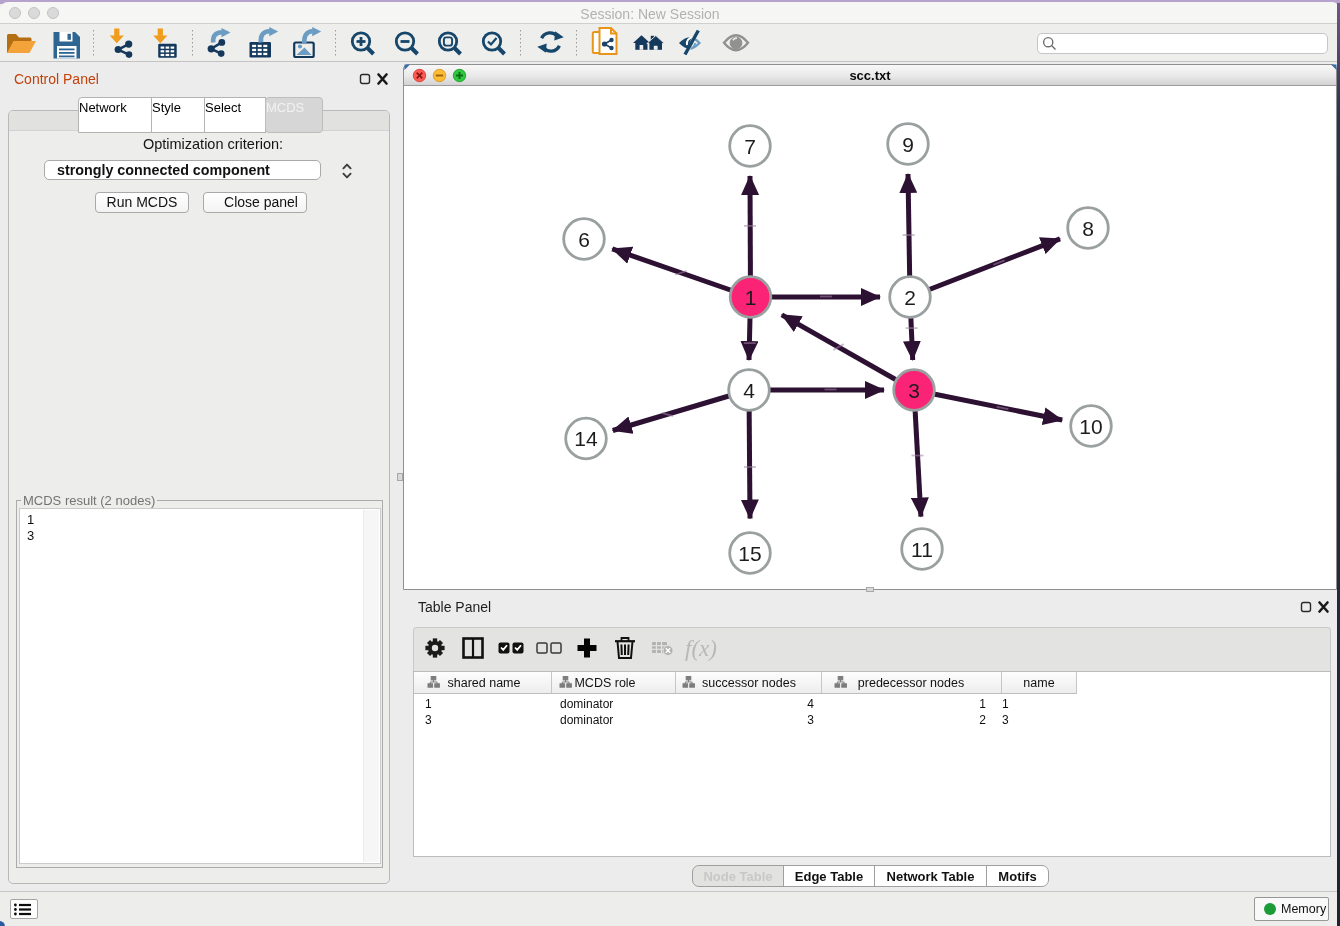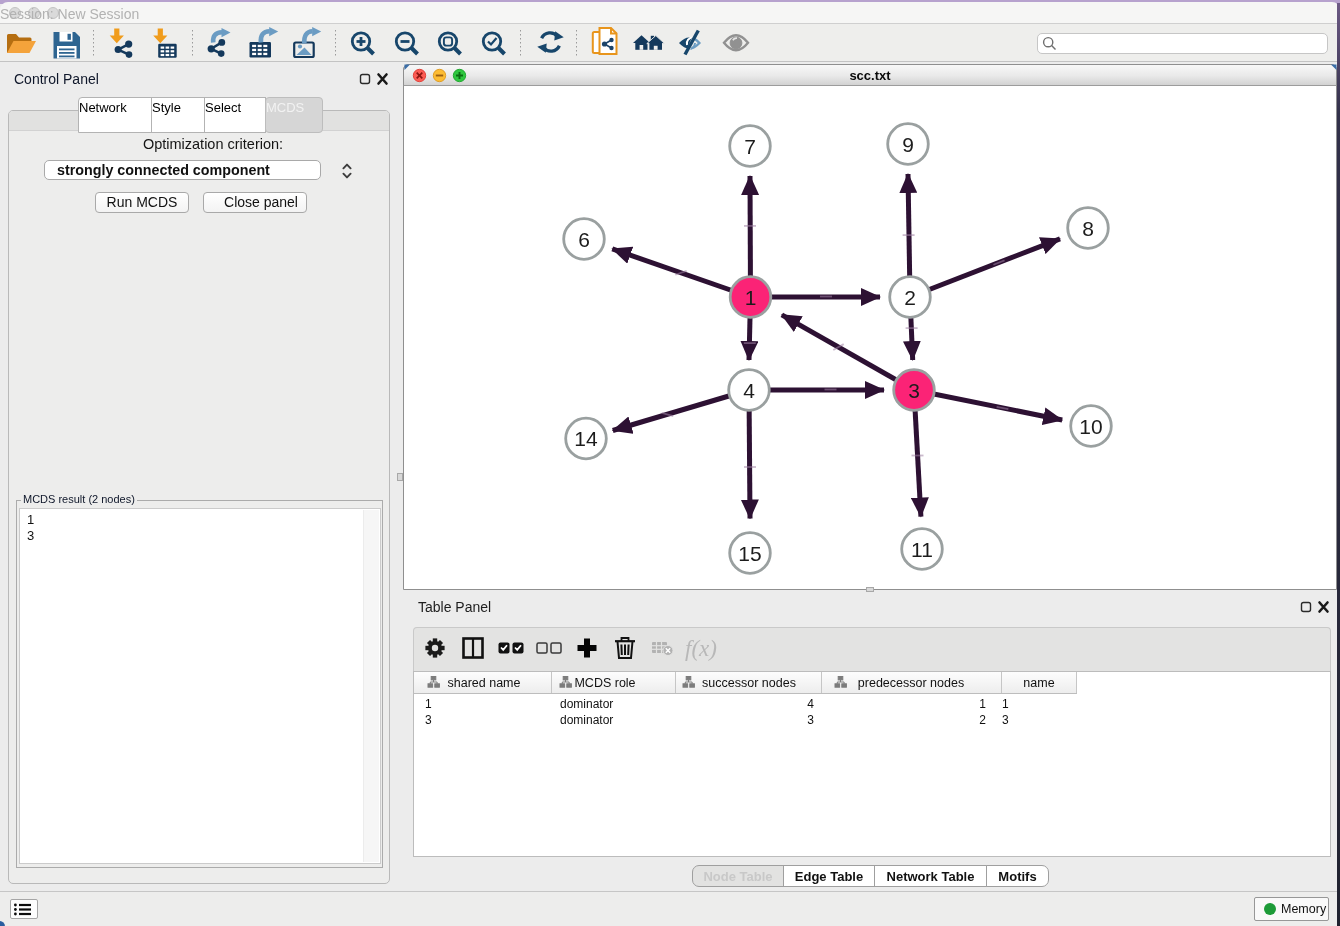--- a/index.html
+++ b/index.html
@@ -3,35 +3,35 @@
 <meta charset="utf-8">
 <style>
   html,body{margin:0;padding:0;}
   body{width:1340px;height:926px;overflow:hidden;font-family:"Liberation Sans",sans-serif;background:#ececec;}
   #app{position:absolute;top:0;left:0;width:1340px;height:926px;}
   .abs{position:absolute;}
   
   #purple{left:0;top:0;width:1340px;height:4px;background:#b7a2ce;}
   #titlebar{left:0;top:2px;width:1340px;height:21px;background:#f6f6f5;border-radius:8px 8px 0 0;border-bottom:1px solid #cfcfcf;}
   .tl{position:absolute;top:6.5px;width:12.5px;height:12.5px;border-radius:50%;background:#dadada;border:1px solid #c3c3c3;box-sizing:border-box;}
-  #wintitle{left:0;top:5.5px;width:1300px;font-size:14px;color:#b2b2b2;}
+  #wintitle{left:0;top:5.5px;width:1300px;text-align:center;font-size:14px;color:#b2b2b2;}
   #toolbar{left:0;top:24px;width:1340px;height:37px;background:#eeeeec;border-bottom:1px solid #c3c3c3;}
   #search{left:1037px;top:33px;width:289px;height:19px;background:#fff;border:1px solid #c6c6c6;border-radius:5px;}
   
   #main{left:0;top:62px;width:1340px;height:830px;background:#ececec;}
   
-  #cp-title{left:14px;top:71px;font-size:14px;color:#0f172a;}
+  #cp-title{left:14px;top:71px;font-size:14px;color:#c2410c;}
   .cptab{position:absolute;top:97px;height:36px;background:#fff;border:1px solid #b3b3b3;box-sizing:border-box;text-align:left;font-size:13px;color:#000;line-height:19px;z-index:5;}
   #cpane{left:8px;top:110px;width:382px;height:774px;background:#ededec;border:1px solid #b9b9b9;border-radius:5px;box-sizing:border-box;}
   #cpane-top{left:9px;top:111px;width:380px;height:19px;background:#e1e1e0;border-bottom:1px solid #d2d2d2;border-radius:4px 4px 0 0;}
   #optlabel{left:23px;top:136px;width:380px;text-align:center;font-size:14.5px;color:#141414;}
   #combo{left:44px;top:160px;width:277px;height:20px;background:#fff;border:1px solid #a9a9a9;border-radius:5px;box-sizing:border-box;font-size:14.3px;color:#111;line-height:18px;padding-left:12px;font-weight:bold;}
   .btn{position:absolute;top:192px;height:21px;background:linear-gradient(#ffffff,#f3f3f3);border:1px solid #a9a9a9;border-radius:4px;box-sizing:border-box;text-align:center;font-size:14px;color:#111;line-height:19px;}
   #fieldset{left:16px;top:500px;width:367px;height:368px;border:1px solid #ababab;box-sizing:border-box;}
-  #legend{left:21px;top:493px;background:#ededec;font-size:11px;color:#0f172a;padding:0 2px;}
+  #legend{left:21px;top:493px;background:#ededec;font-size:13px;color:#737373;padding:0 2px;}
   #mcdsbox{left:19px;top:508px;width:362px;height:356px;background:#fff;border:1px solid #cbcbcb;box-sizing:border-box;font-size:13px;color:#111;}
   #mtrack{left:363px;top:510px;width:16px;height:352px;background:#f6f6f6;border-left:1px solid #ececec;box-sizing:border-box;}
   
   
   #netwin{left:403px;top:64px;width:934px;height:526px;background:#fff;border:1px solid #8f8f8f;border-radius:6px 6px 0 0;box-sizing:border-box;}
   #nettitle{left:403px;top:64px;width:934px;height:22px;background:linear-gradient(#f8f8f8,#e9e9e9 55%,#d2d2d2);border:1px solid #8f8f8f;border-bottom:1px solid #9c9c9c;border-radius:6px 6px 0 0;box-sizing:border-box;}
   #nettext{left:403px;top:68px;width:934px;text-align:center;font-size:13px;font-weight:bold;color:#0a0a0a;}
   
   #tp-title{left:418px;top:599px;font-size:14px;color:#1e1e1e;}
   #tptool{left:413px;top:627px;width:918px;height:44px;background:#e3e3e2;border:1px solid #c9c9c9;border-bottom:none;border-radius:4px 4px 0 0;box-sizing:border-box;}

